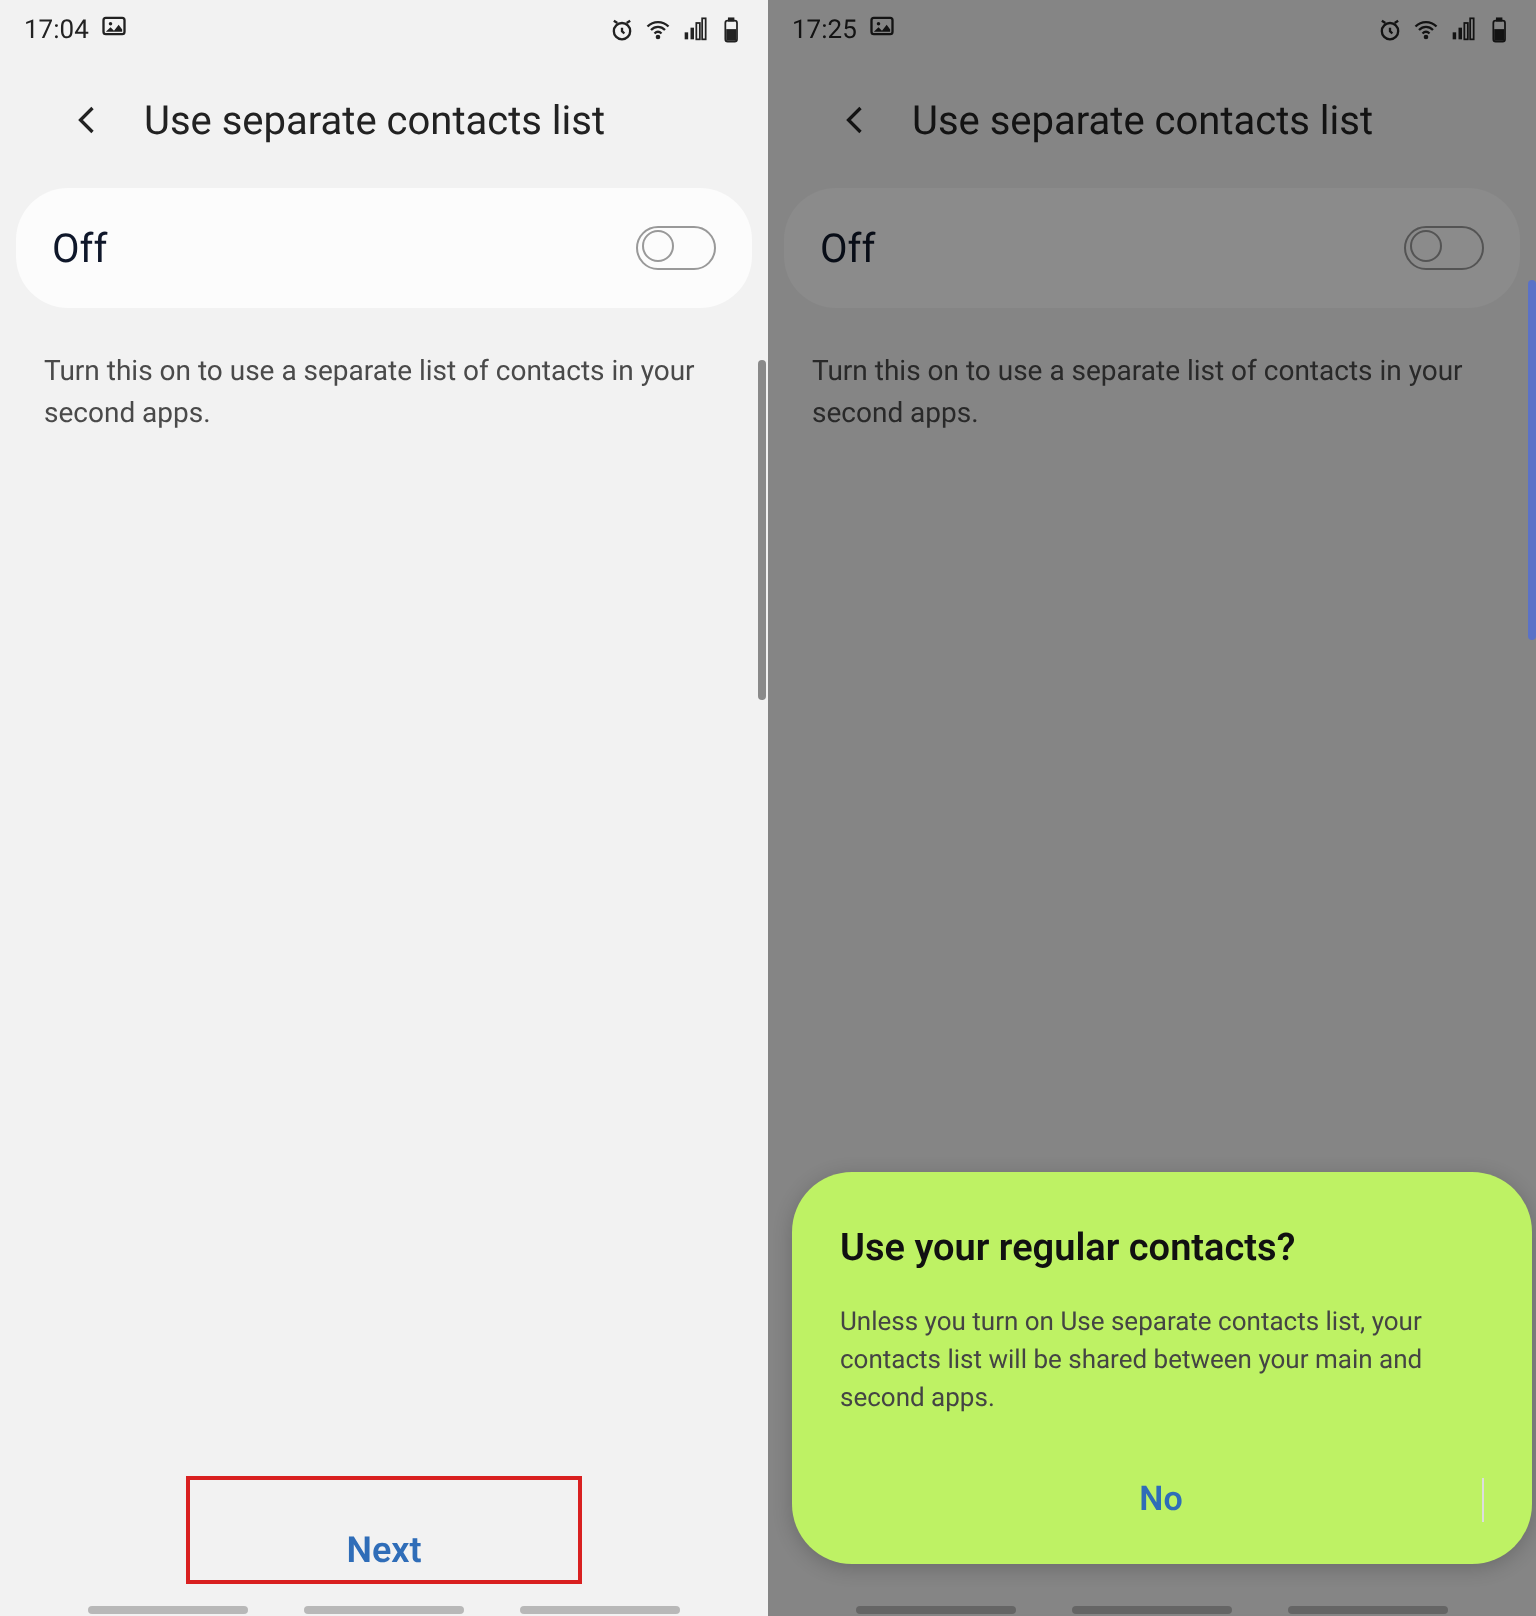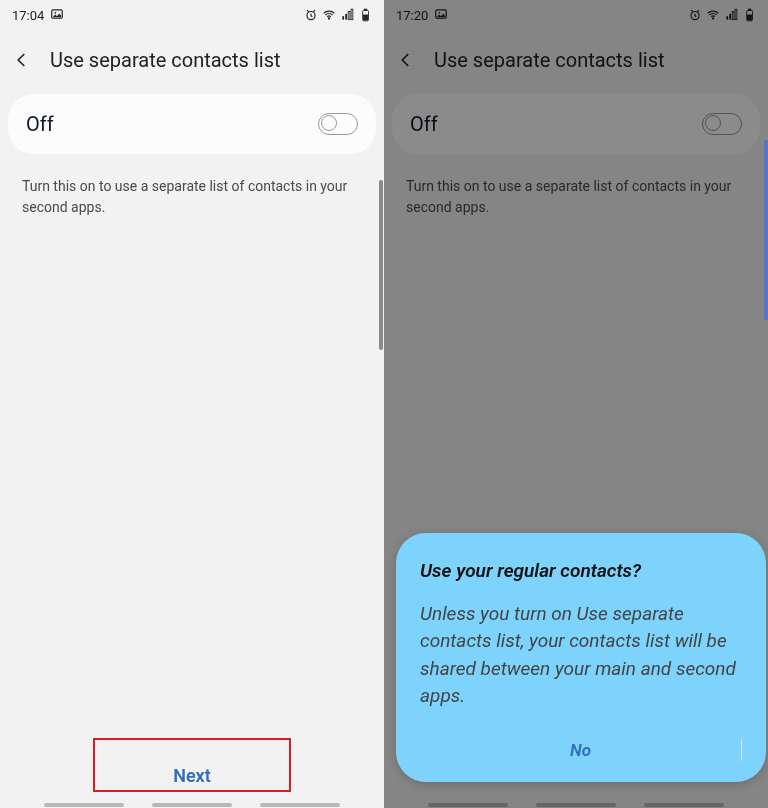--- a/index.html
+++ b/index.html
@@ -34,21 +34,21 @@
       position: relative;
       z-index: 2;
     }
     .status-left { display: flex; align-items: center; gap: 6px; }
     .status-right { display: flex; align-items: center; gap: 4px; }
     .pic-icon svg { width: 14px; height: 14px; }
     .sys-icon svg { width: 14px; height: 14px; display:block;}
     .header {
       display: flex;
       align-items: center;
-      padding: 14px 16px 18px 6px;
+      padding: 14px 16px 18px 28px;
       background: #f2f2f2;
       gap: 12px;
     }
     .back-btn {
       width: 32px; height: 32px;
       display: flex; align-items: center; justify-content: center;
       font-size: 20px; color: #222;
       cursor: pointer;
     }
     .header-title {
@@ -146,35 +146,34 @@
     }
     .screen-body {
       flex: 1;
       position: relative;
       background: #f2f2f2;
     }
     .dialog {
       position: absolute;
       left: 12px; right: 2px;
       bottom: 26px;
-      background: #7dd3fc;
+      background: #bef264;
       border-radius: 30px;
       padding: 26px 24px 10px 24px;
       z-index: 20;
       box-shadow: 0 2px 10px rgba(0,0,0,0.2);
-      font-style: italic;
     }
     .dialog-title {
       font-size: 19px;
       font-weight: 600;
       color: #111;
       margin-bottom: 18px;
     }
     .dialog-body {
-      font-size: 19px;
+      font-size: 13px;
       color: #444;
       line-height: 1.45;
       margin-bottom: 18px;
     }
     .dialog-actions {
       display: flex;
       justify-content: space-around;
       align-items: center;
       position: relative;
     }
@@ -269,21 +268,21 @@
       <div class="nav-handle"></div>
       <div class="nav-handle"></div>
     </div>
   </div>
 </div>
 
 <div class="phone right">
   <div class="screen-body">
     <div class="status-bar">
       <div class="status-left">
-        <span>17:20</span>
+        <span>17:25</span>
         <span class="pic-icon">
           <svg viewBox="0 0 24 24" fill="#222">
               <rect x="3" y="5" width="18" height="14" rx="2" fill="none" stroke="#222" stroke-width="2"></rect>
               <circle cx="9" cy="10" r="1.5"></circle>
               <path d="M5 17l4-4 3 3 4-5 3 4v2H5z"></path>
             </svg>
         </span>
       </div>
       <div class="status-right">
         <span class="sys-icon">

